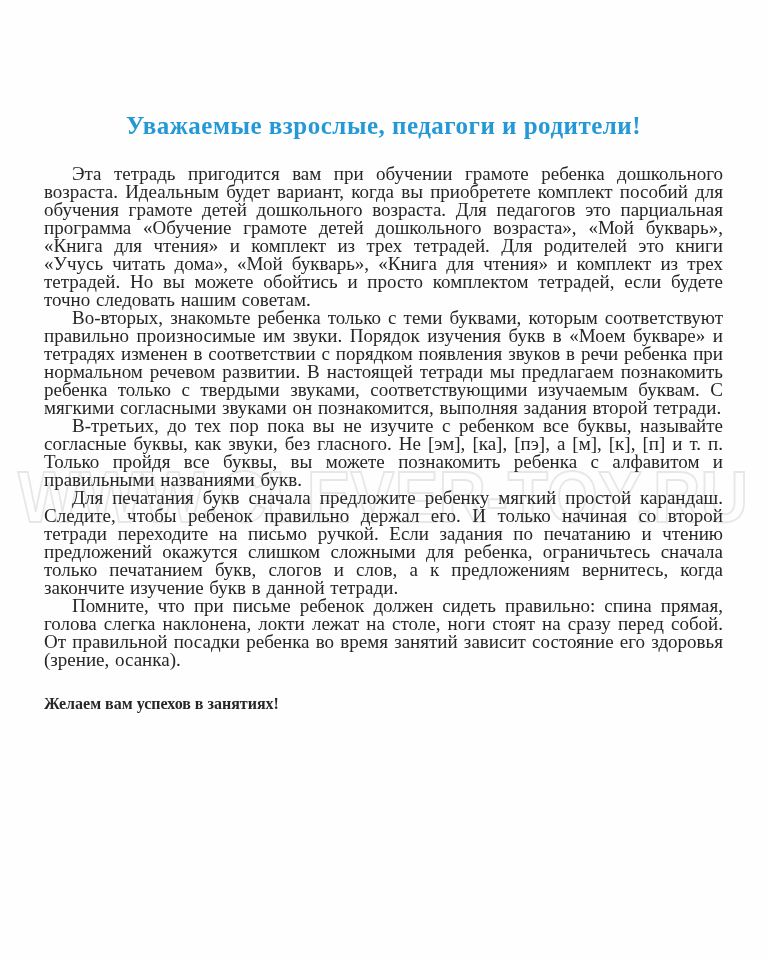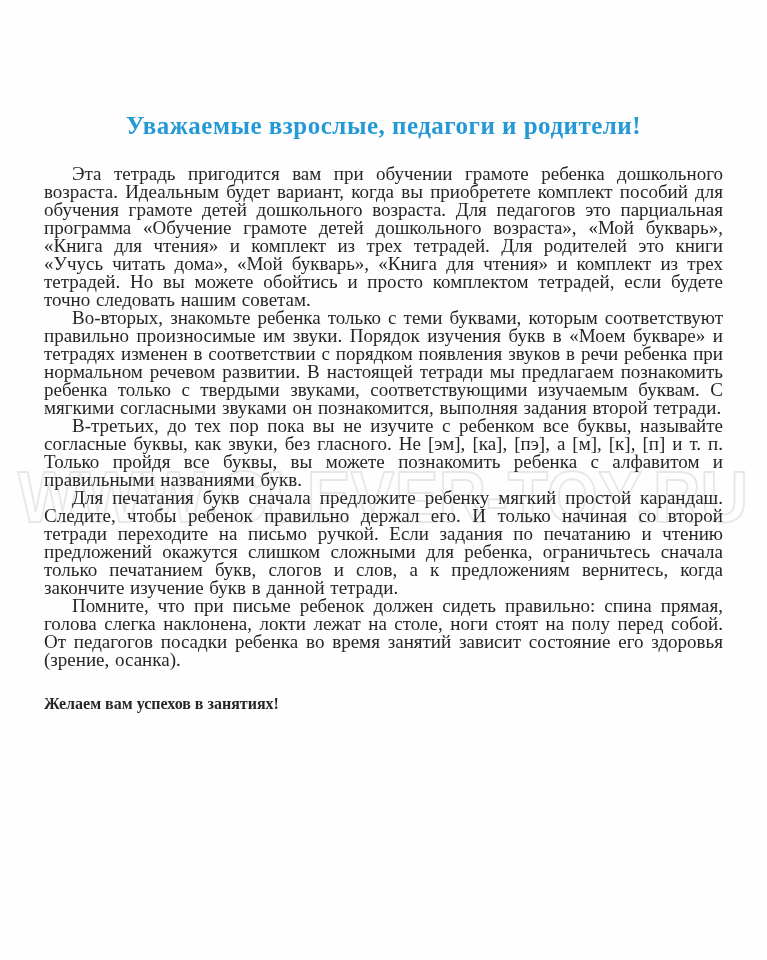--- a/index.html
+++ b/index.html
@@ -68,18 +68,18 @@
     <text x="383" y="74" text-anchor="middle" textLength="730" lengthAdjust="spacingAndGlyphs">WWW.CLEVER-TOY.RU</text>
   </svg>
 
   <h1 class="heading">Уважаемые взрослые, педагоги и родители!</h1>
 
   <div class="body-text">
     <p>Эта тетрадь пригодится вам при обучении грамоте ребенка дошкольного возраста. Идеальным будет вариант, когда вы приобретете комплект пособий для обучения грамоте детей дошкольного возраста. Для педагогов это парциальная программа «Обучение грамоте детей дошкольного возраста», «Мой букварь», «Книга для чтения» и комплект из трех тетрадей. Для родителей это книги «Учусь читать дома», «Мой букварь», «Книга для чтения» и комплект из трех тетрадей. Но вы можете обойтись и просто комплектом тетрадей, если будете точно следовать нашим советам.</p>
     <p>Во-вторых, знакомьте ребенка только с теми буквами, которым соответствуют правильно произносимые им звуки. Порядок изучения букв в «Моем букваре» и тетрадях изменен в соответствии с порядком появления звуков в речи ребенка при нормальном речевом развитии. В настоящей тетради мы предлагаем познакомить ребенка только с твердыми звуками, соответствующими изучаемым буквам. С мягкими согласными звуками он познакомится, выполняя задания второй тетради.</p>
     <p>В-третьих, до тех пор пока вы не изучите с ребенком все буквы, называйте согласные буквы, как звуки, без гласного. Не [эм], [ка], [пэ], а [м], [к], [п] и т. п. Только пройдя все буквы, вы можете познакомить ребенка с алфавитом и правильными названиями букв.</p>
     <p>Для печатания букв сначала предложите ребенку мягкий простой карандаш. Следите, чтобы ребенок правильно держал его. И только начиная со второй тетради переходите на письмо ручкой. Если задания по печатанию и чтению предложений окажутся слишком сложными для ребенка, ограничьтесь сначала только печатанием букв, слогов и слов, а к предложениям вернитесь, когда закончите изучение букв в данной тетради.</p>
-    <p>Помните, что при письме ребенок должен сидеть правильно: спина прямая, голова слегка наклонена, локти лежат на столе, ноги стоят на полу перед собой. От педагогов посадки ребенка во время занятий зависит состояние его здоровья (зрение, осанка).</p>
+    <p>Помните, что при письме ребенок должен сидеть правильно: спина прямая, голова слегка наклонена, локти лежат на столе, ноги стоят на сразу перед собой. От правильной посадки ребенка во время занятий зависит состояние его здоровья (зрение, осанка).</p>
   </div>
 
   <p class="closing">Желаем вам успехов в занятиях!</p>
 
 </div>
 
 </body></html>

